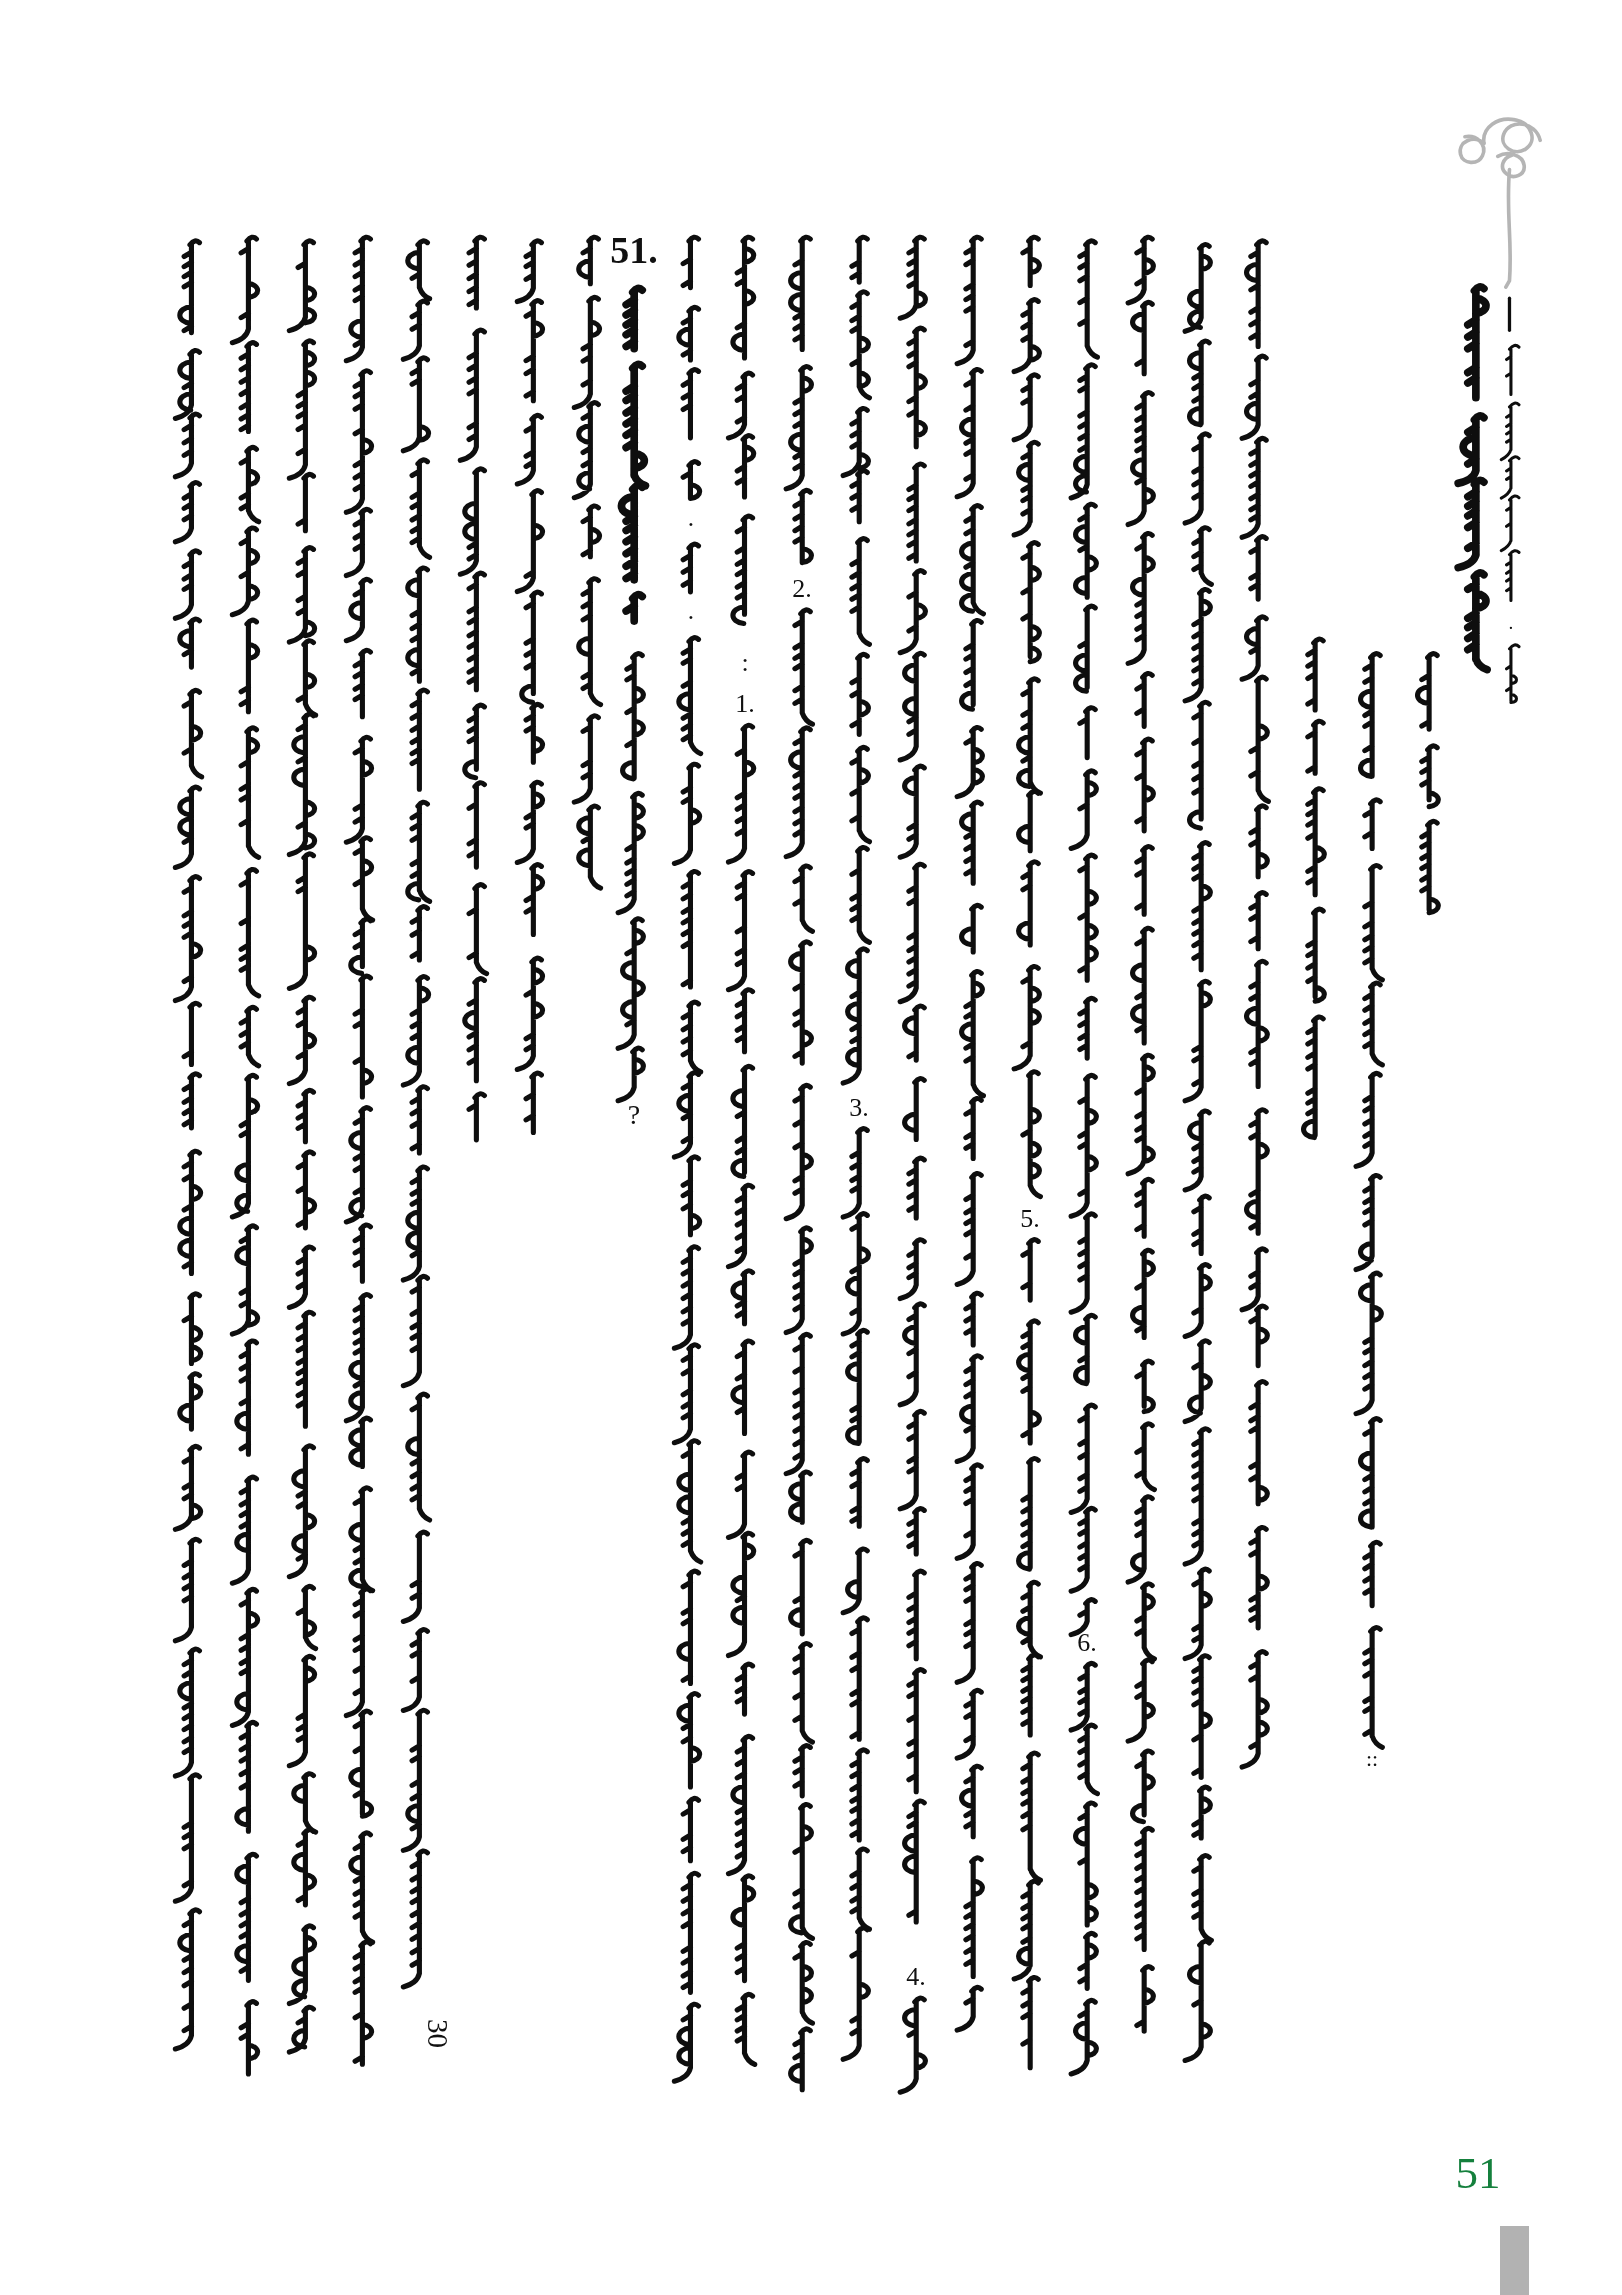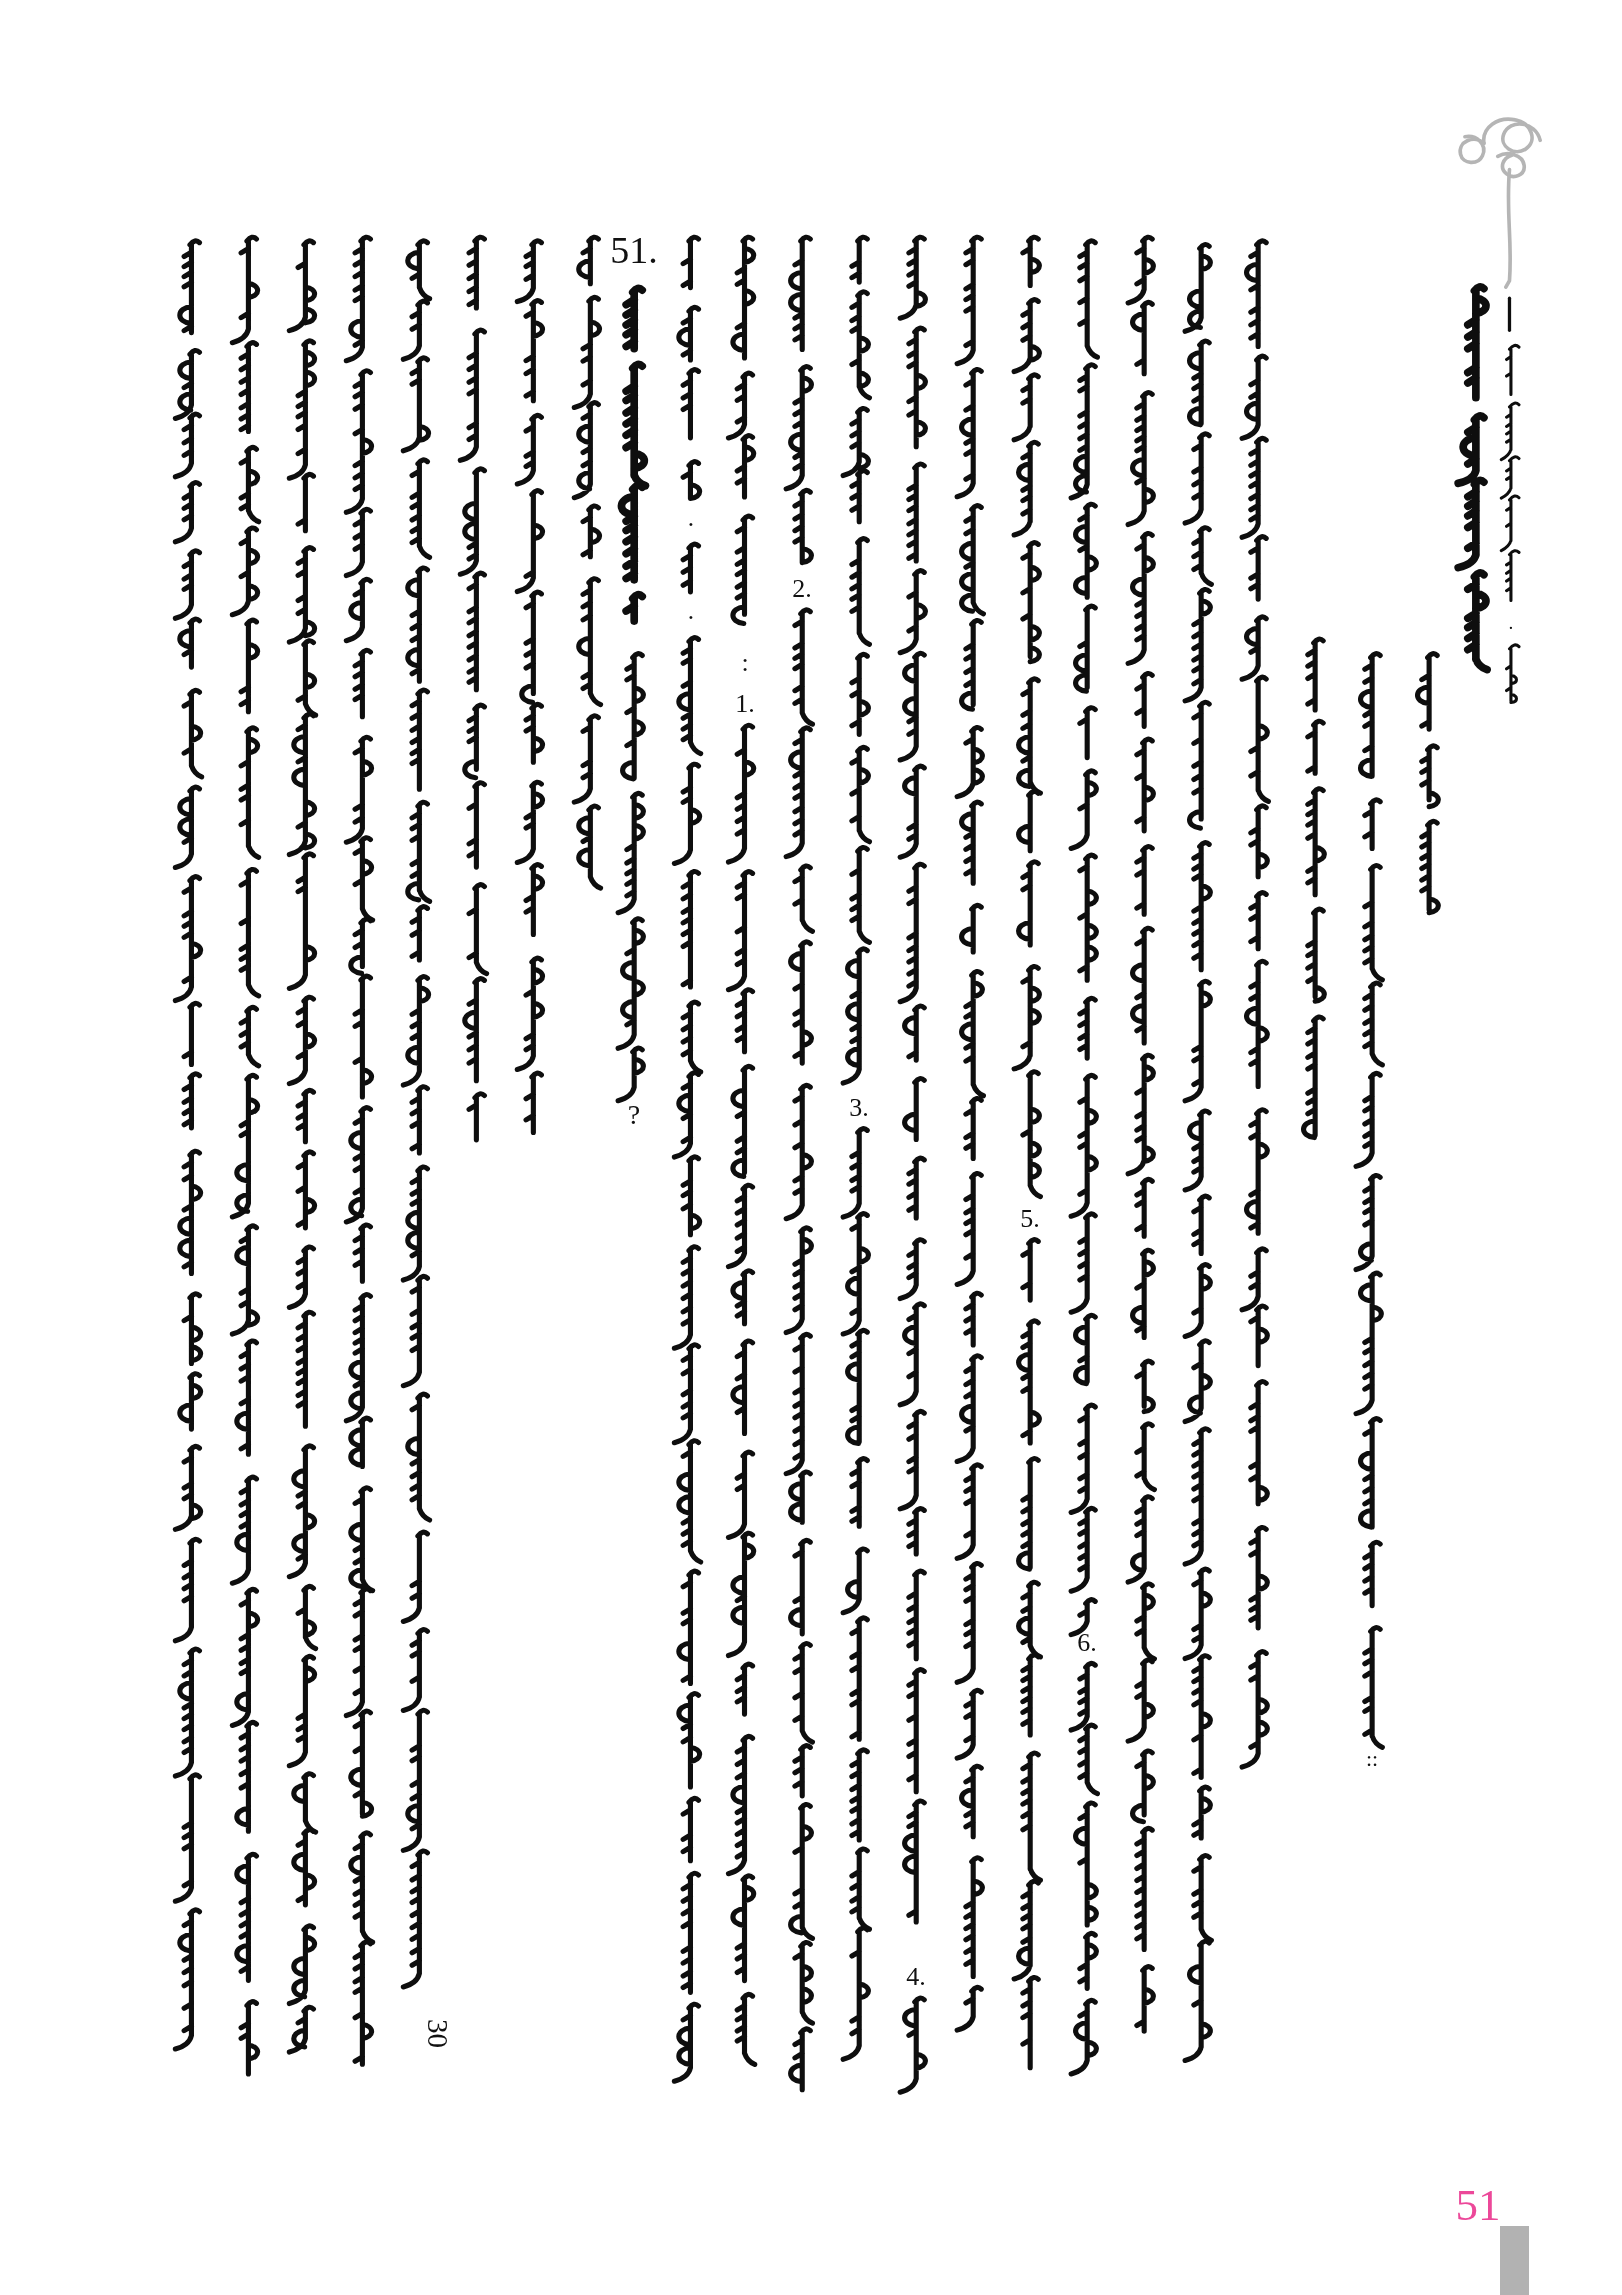--- a/index.html
+++ b/index.html
@@ -8,27 +8,26 @@
     background:#ffffff; overflow:hidden;
     font-family:"Liberation Serif", serif;
   }
   .layer{position:absolute;left:0;top:0;}
   .marker{
     position:absolute; color:#111; line-height:1;
     font-family:"Liberation Serif", serif;
     transform:translateX(-50%);
     white-space:nowrap;
   }
-  .marker.bold{font-weight:400;}
+  .marker.bold{font-weight:700;}
   .marker.rot{transform:translateX(-50%) rotate(90deg); transform-origin:center;}
   .page-number{
-    position:absolute; color:#ec4899; font-size:45px;
+    position:absolute; color:#15803d; font-size:45px;
     font-family:"Liberation Serif", serif;
     transform:translateX(-50%);
-    margin-top:32px;
   }
   .edge-bar{position:absolute; background:#b2b2b2;}
 </style>
 </head>
 <body>
 
 <div class="page">
 
   <svg class="layer" width="1622" height="2295" viewBox="0 0 2220 3141" aria-hidden="true">
     <g fill="none" stroke="#b5b5b5" stroke-width="5" stroke-linecap="round">

